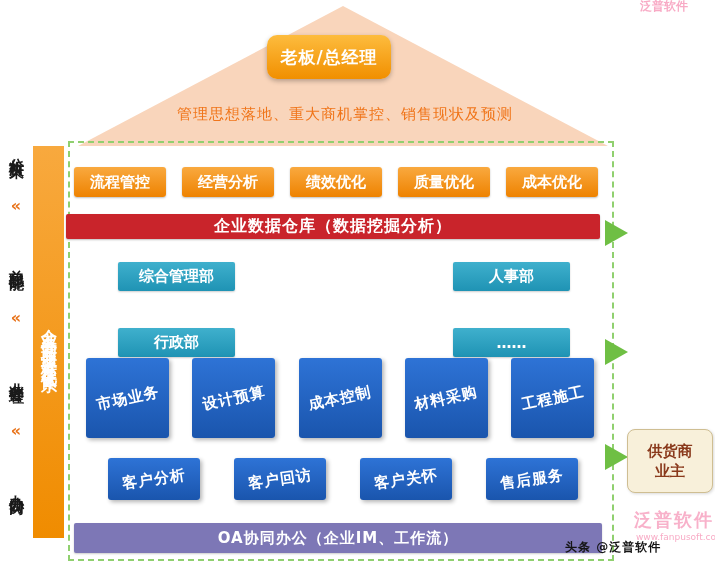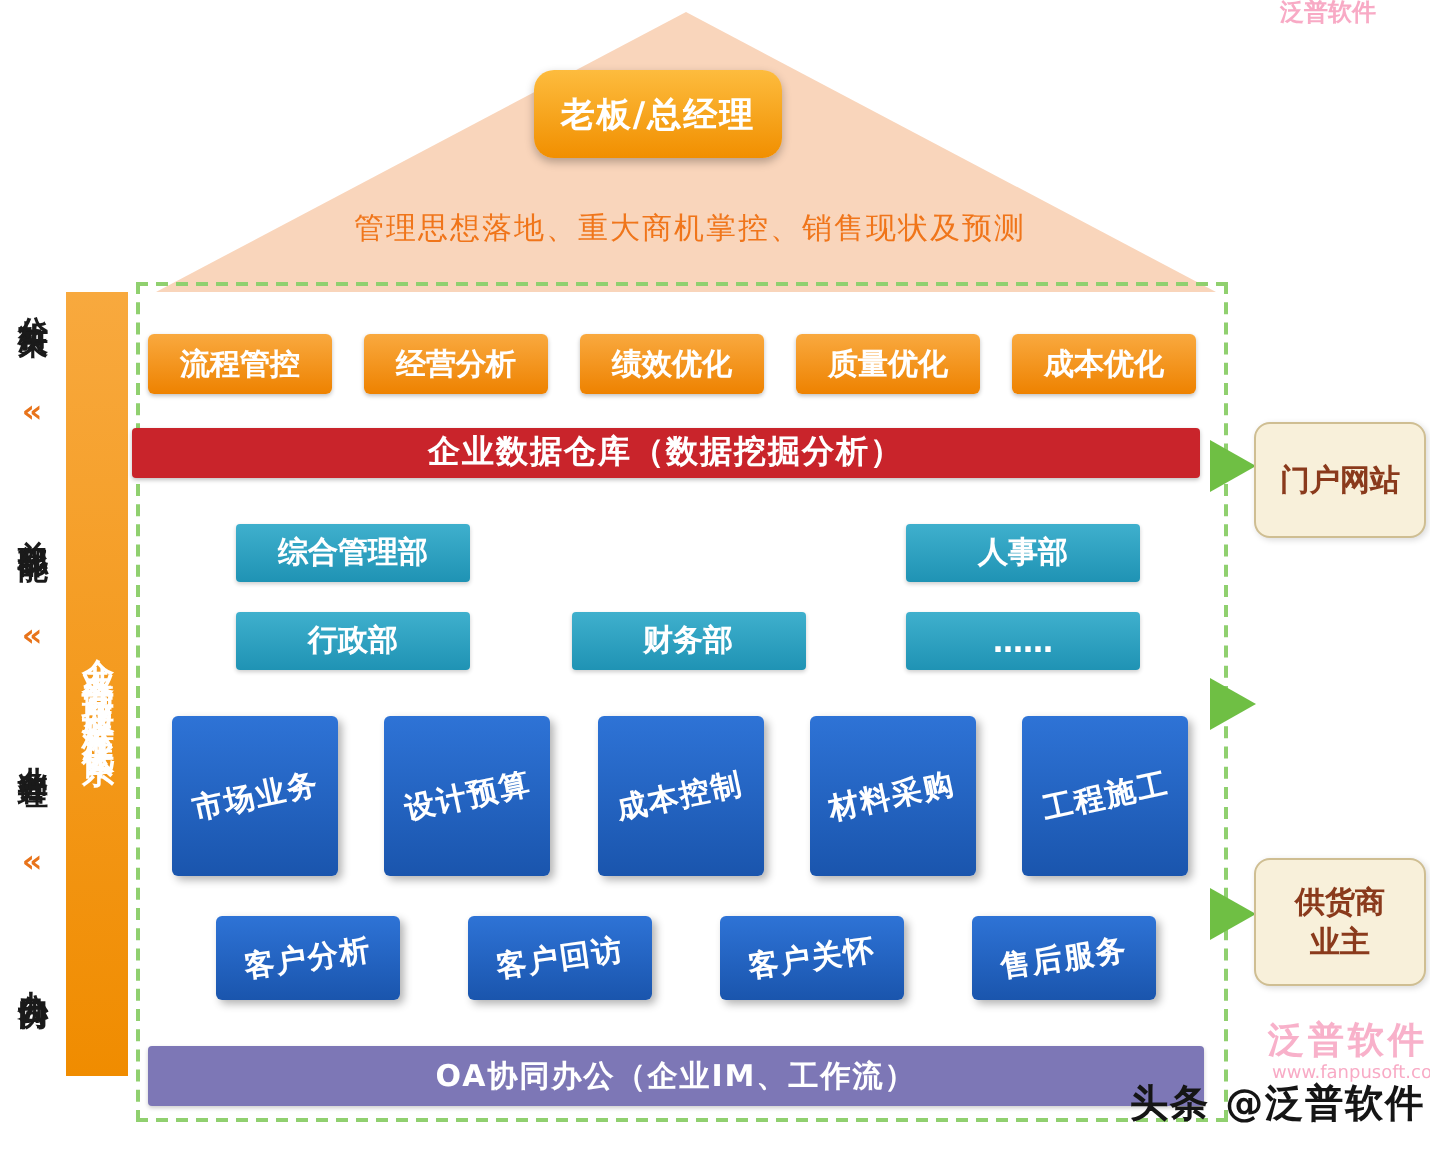--- a/index.html
+++ b/index.html
@@ -42,21 +42,21 @@
   .process-btn { width:92px; height:30px; font-size:15px;
     background:linear-gradient(180deg,#f9a93f,#ee8200); border-radius:3px;
     box-shadow:0 1px 2px rgba(0,0,0,.25); }
 
   .banner-red { left:66px; top:214px; width:534px; height:25px;
     background:#c9242b; font-size:16px; border-radius:2px; letter-spacing:1px;
     box-shadow:0 1px 2px rgba(0,0,0,.25); }
 
   .row-dept { left:118px; width:452px; display:flex; justify-content:space-between; }
   .row-dept1 { top:262px; }
-  .row-dept2 { top:306px; }
+  .row-dept2 { top:328px; }
   .dept-btn { width:117px; height:29px; font-size:15px;
     background:linear-gradient(180deg,#3fb0cd,#1f93b4); border-radius:2px;
     box-shadow:0 1px 2px rgba(0,0,0,.2); }
 
   .row-biz { left:86px; top:358px; width:508px; display:flex; justify-content:space-between; }
   .biz-btn { width:83px; height:80px; font-size:15px;
     background:linear-gradient(180deg,#2e73d6,#1a55ad); border-radius:3px;
     box-shadow:2px 2px 4px rgba(0,0,0,.3); }
   .biz-btn span { transform:rotate(-12deg); display:block; letter-spacing:1px; }
 
@@ -77,21 +77,21 @@
     white-space:pre-line; line-height:1.35; box-shadow:1px 1px 3px rgba(0,0,0,.15); }
   .channel1 { top:211px; height:58px; }
   .channel2 { top:327px; height:64px; }
   .channel3 { top:429px; height:64px; }
 
   .garrow { width:0; height:0; border-top:13px solid transparent;
     border-bottom:13px solid transparent; border-left:23px solid #6fbf44; left:605px; }
   .garrow1 { top:220px; } .garrow2 { top:339px; } .garrow3 { top:444px; }
 
   
-  .wm-toutiao { left:565px; top:539px; font-size:19px; color:#151515; font-weight:600; letter-spacing:1px; z-index:6; }
+  .wm-toutiao { left:565px; top:539px; font-size:12px; color:#151515; font-weight:600; letter-spacing:1px; z-index:6; }
   .wm-pink-top { left:640px; top:-2px; color:rgba(242,100,150,.55); font-size:12px; font-weight:bold; z-index:6; }
   .wm-pink-bottom { left:634px; top:508px; color:rgba(242,100,150,.5); font-size:18px; font-weight:bold; letter-spacing:2px; z-index:5; }
   .wm-site { left:636px; top:532px; color:rgba(242,100,150,.55); font-size:9px; z-index:5; }
 </style>
 </head>
 <body>
 
 <div class="canvas">
 
   <svg class="abs" style="left:0;top:0" width="715" height="150">
@@ -126,21 +126,20 @@
   </div>
 
   <div class="abs blk banner-red">企业数据仓库（数据挖掘分析）</div>
 
   <div class="abs row-dept row-dept1">
     <div class="blk dept-btn">综合管理部</div>
     <div class="blk dept-btn">人事部</div>
   </div>
   <div class="abs row-dept row-dept2">
     <div class="blk dept-btn">行政部</div>
-    <div class="blk dept-btn">财务部</div>
     <div class="blk dept-btn">……</div>
   </div>
 
   <div class="abs row-biz">
     <div class="blk biz-btn">
         <span>市场业务</span>
       </div>
     <div class="blk biz-btn">
         <span>设计预算</span>
       </div>
@@ -169,21 +168,20 @@
         <span>售后服务</span>
       </div>
   </div>
 
   <div class="abs blk banner-purple">OA协同办公（企业IM、工作流）</div>
 
   <div class="abs garrow garrow1"></div>
   <div class="abs garrow garrow2"></div>
   <div class="abs garrow garrow3"></div>
 
-  <div class="abs channel channel1">门户网站</div>
   <div class="abs channel channel3">供货商
 业主</div>
 
   <div class="abs wm-pink-top">泛普软件</div>
   <div class="abs wm-pink-bottom">泛普软件</div>
   <div class="abs wm-site">www.fanpusoft.com</div>
   <div class="abs wm-toutiao">头条 @泛普软件</div>
 
 </div>
 

